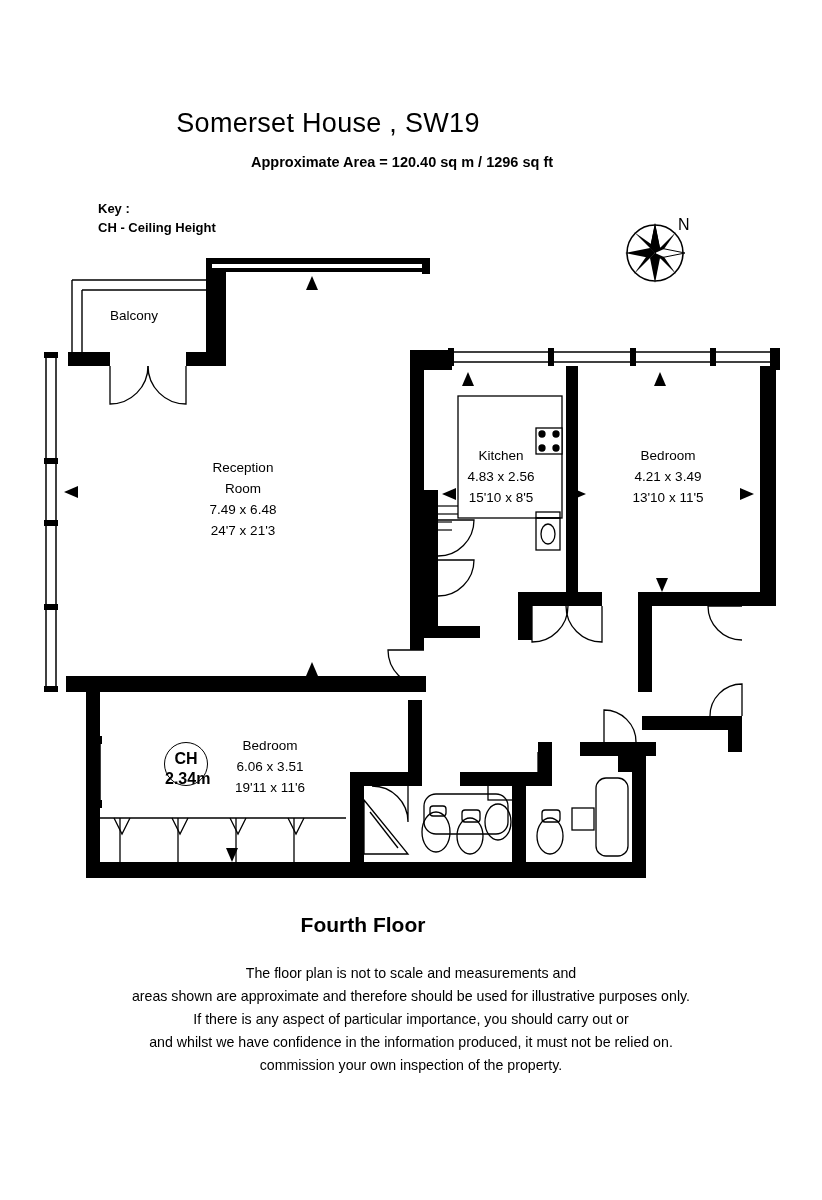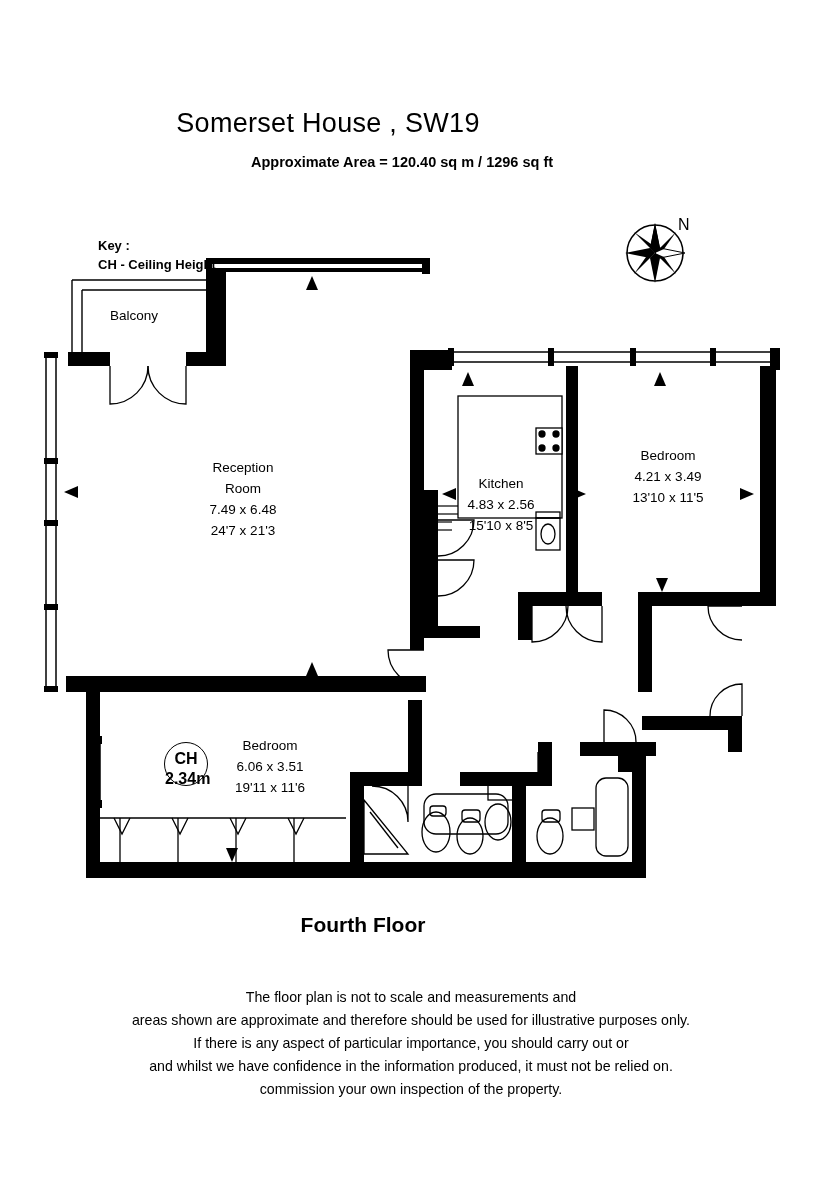--- a/index.html
+++ b/index.html
@@ -37,21 +37,20 @@
   }
 
   
   .key-block {
     position: absolute;
     top: 200px;
     left: 98px;
     font-size: 13px;
     font-weight: bold;
     line-height: 1.45;
-    margin-top: 37px;
   }
 
   
   .compass {
     position: absolute;
     top: 218px;
     left: 620px;
     width: 70px;
     height: 70px;
   }
@@ -75,21 +74,21 @@
     text-align: center;
     font-size: 13.5px;
     line-height: 1.55;
     white-space: nowrap;
   }
   .room-label .nm { font-size: 13.5px; }
   .room-label .dim { font-size: 13.5px; }
 
   .label-balcony { top: 306px; left: 110px; text-align: center; }
   .label-reception { top: 458px; left: 178px; width: 130px; }
-  .label-kitchen { top: 446px; left: 455px; width: 92px; margin-top: 28px; }
+  .label-kitchen { top: 446px; left: 455px; width: 92px; }
   .label-bed1 { top: 446px; left: 608px; width: 120px; }
   .label-bed2 { top: 736px; left: 212px; width: 116px; }
 
   .ch-circle {
     position: absolute;
     top: 742px;
     left: 164px;
     width: 44px;
     height: 44px;
     border: 1.6px solid #000;
@@ -113,21 +112,20 @@
     font-weight: bold;
   }
   .disclaimer {
     position: absolute;
     top: 962px;
     left: 0;
     width: 822px;
     text-align: center;
     font-size: 14.2px;
     line-height: 1.62;
-    margin-top: 24px;
   }
   .disclaimer div { white-space: nowrap; }
 </style>
 </head>
 <body>
 
 <div class="title">Somerset House , SW19</div>
 <div class="subtitle">Approximate Area =  120.40 sq m / 1296 sq ft</div>
 
 <div class="key-block">

